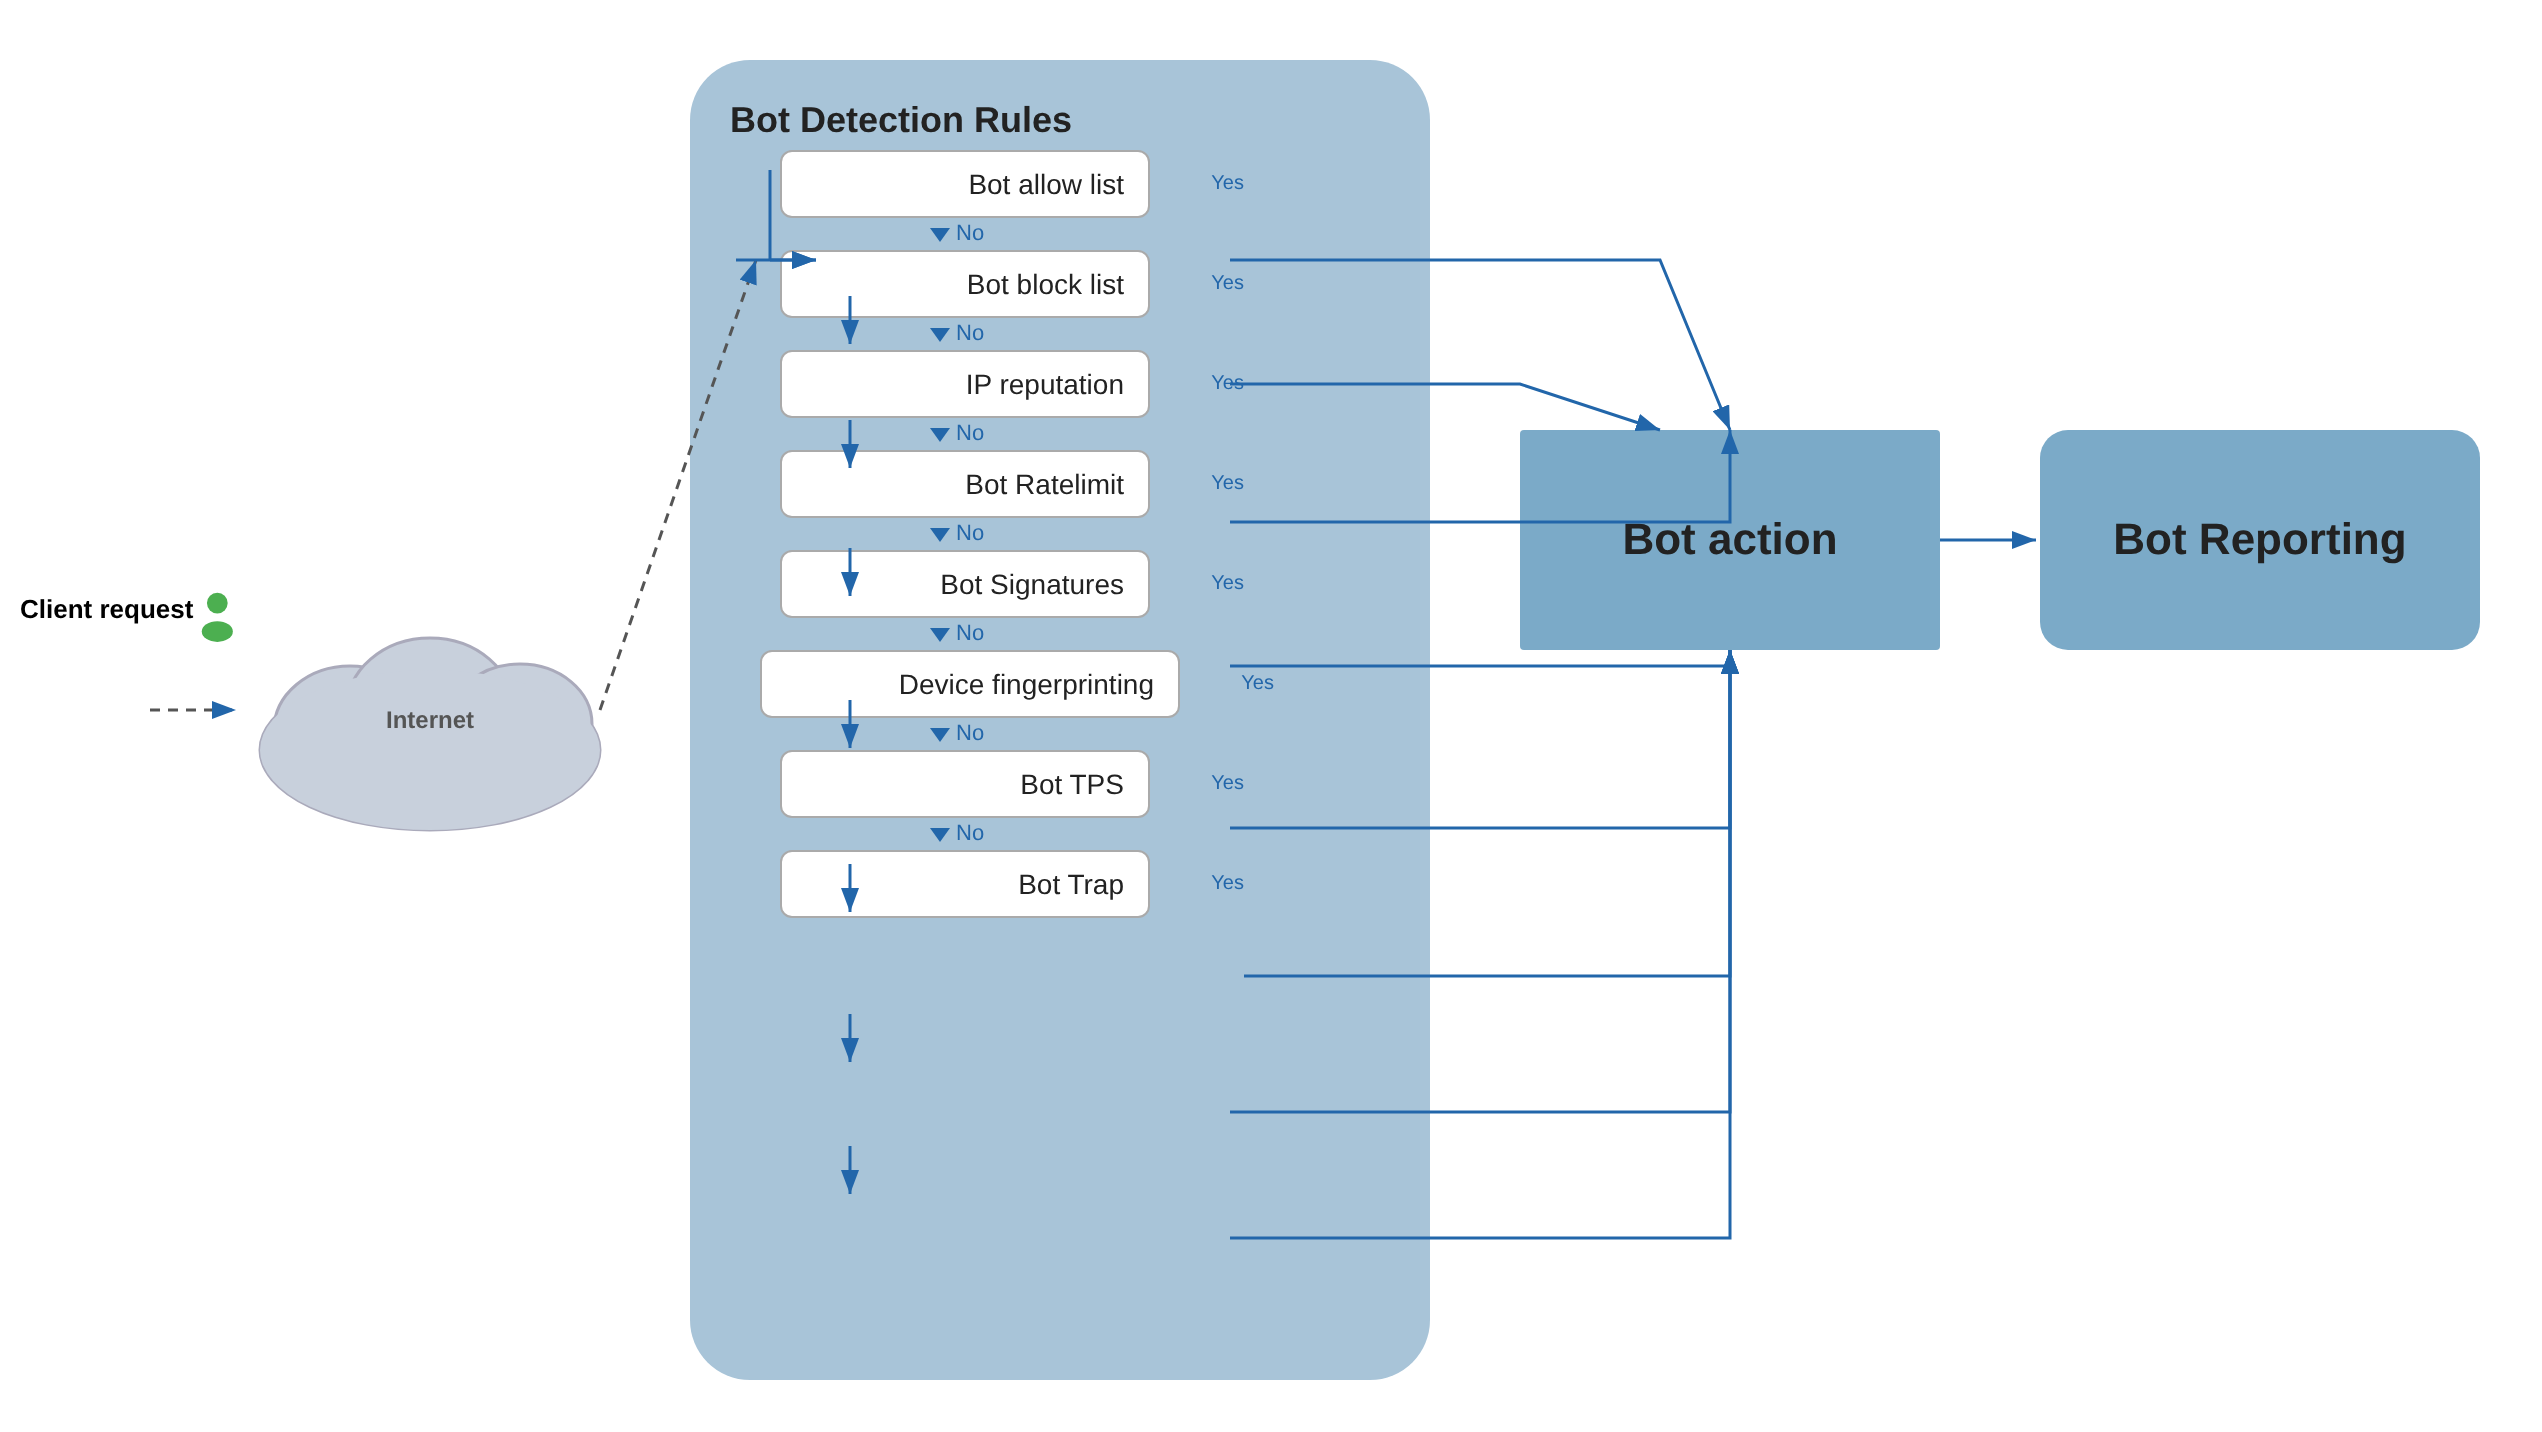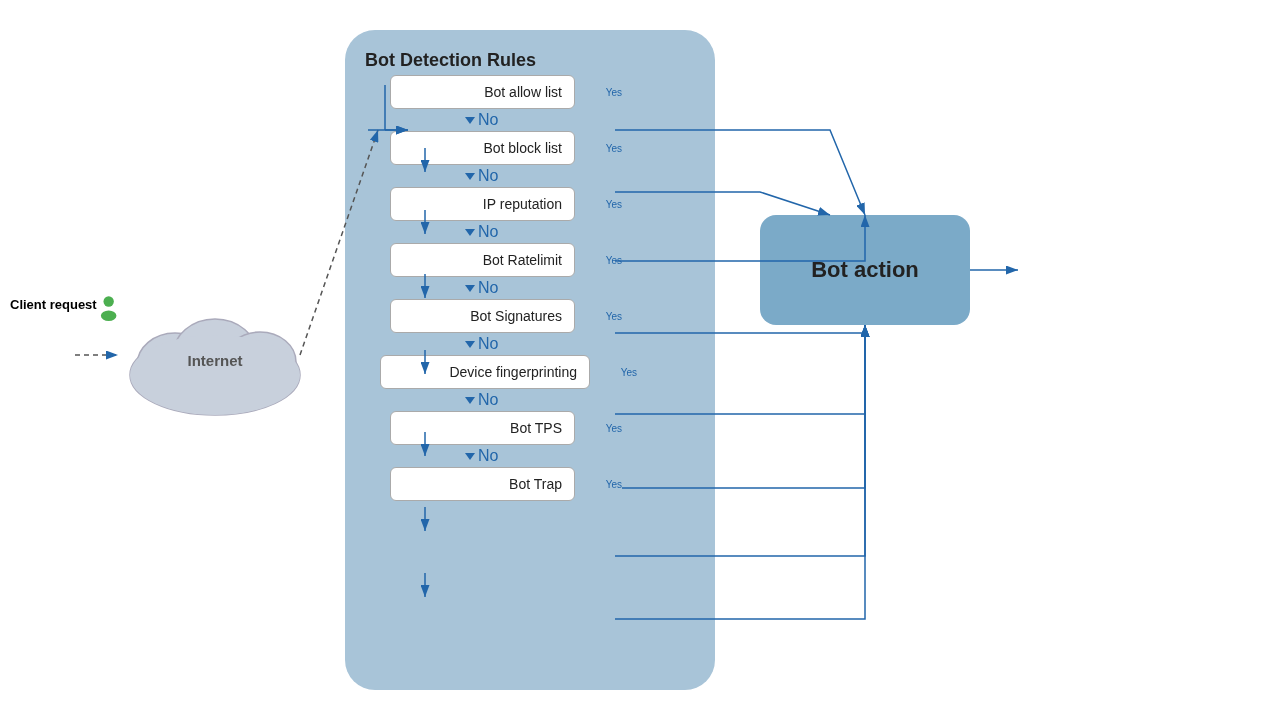--- a/index.html
+++ b/index.html
@@ -48,21 +48,21 @@
     .cloud-shape {
       position: relative;
       width: 190px;
       height: 120px;
     }
     .cloud-label {
       position: absolute;
       top: 50%;
       left: 50%;
       transform: translate(-50%, -50%);
-      font-size: 15px;
+      font-size: 12px;
       font-weight: bold;
       color: #555;
       z-index: 2;
       white-space: nowrap;
     }
     
     .detection-container {
       position: absolute;
       left: 345px;
       top: 30px;
@@ -89,21 +89,21 @@
       width: 185px;
       margin-left: 30px;
       position: relative;
       color: #222;
     }
     .rule-row {
       position: relative;
       margin-bottom: 0px;
     }
     .no-label {
-      font-size: 16px;
+      font-size: 11px;
       color: #2266aa;
       margin-left: 105px;
       margin-top: 2px;
       margin-bottom: 2px;
       display: flex;
       align-items: center;
     }
     .no-label::before {
       content: '';
       display: inline-block;
@@ -125,21 +125,21 @@
       align-items: center;
     }
     
     .bot-action-box {
       position: absolute;
       left: 760px;
       top: 215px;
       width: 210px;
       height: 110px;
       background: #7baac8;
-      border-radius: 16px;
+      border-radius: 2px;
       display: flex;
       align-items: center;
       justify-content: center;
     }
     .bot-action-label {
       font-size: 22px;
       font-weight: bold;
       color: #222;
       text-align: center;
     }
@@ -263,20 +263,23 @@
         <span>Bot Trap</span>
         <span class="yes-label">Yes</span>
       </div>
     </div>
   </div>
 
   <div class="bot-action-box">
     <span class="bot-action-label">Bot action</span>
   </div>
 
+  <div class="bot-reporting-box">
+    <span class="bot-reporting-label">Bot Reporting</span>
+  </div>
 
   <svg class="arrows-svg">
     <defs>
       <marker id="arrowhead" markerWidth="8" markerHeight="6" refX="8" refY="3" orient="auto">
         <polygon points="0 0, 8 3, 0 6" fill="#2266aa"></polygon>
       </marker>
       <marker id="arrowhead-dark" markerWidth="8" markerHeight="6" refX="8" refY="3" orient="auto">
         <polygon points="0 0, 8 3, 0 6" fill="#2266aa"></polygon>
       </marker>
     </defs>

